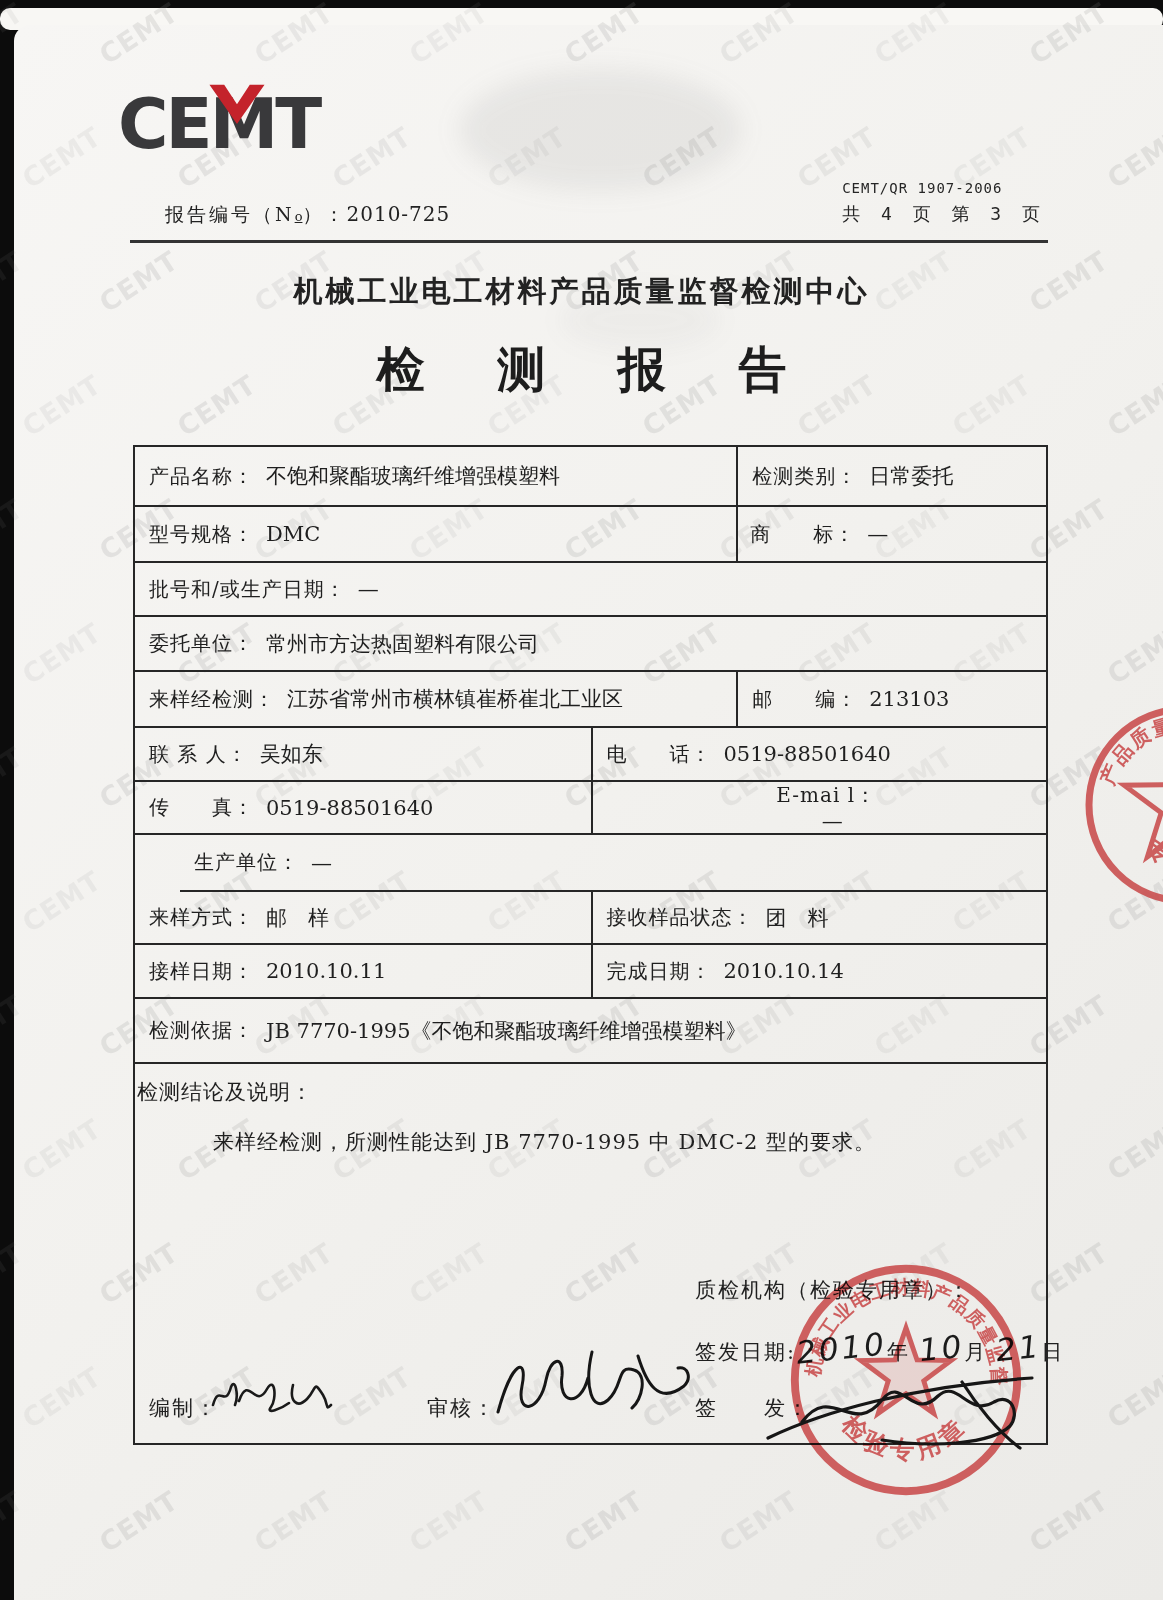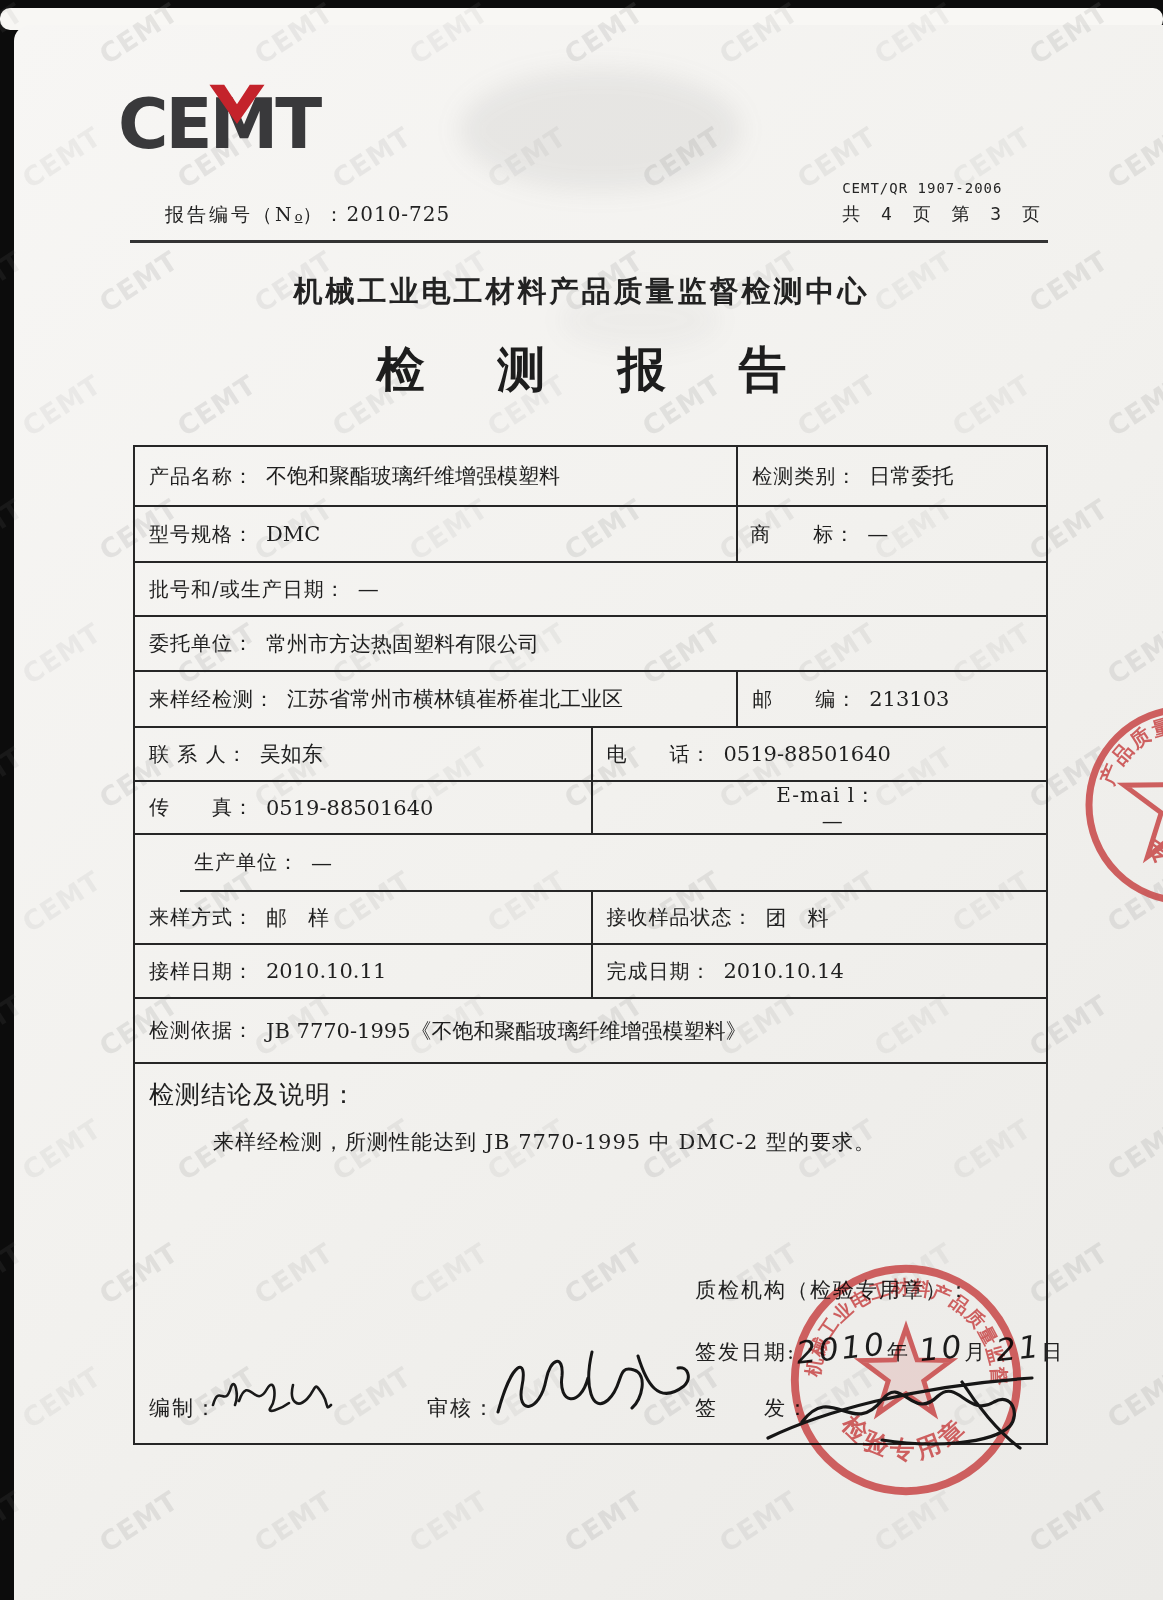--- a/index.html
+++ b/index.html
@@ -30,21 +30,21 @@
   
   .tbl{position:absolute;left:133px;top:445px;width:915px;height:1000px;border:2px solid #262626;
        display:flex;flex-direction:column;box-sizing:border-box;background:transparent;}
   .row{display:flex;border-bottom:2px solid #262626;box-sizing:border-box;flex:0 0 auto;}
   .row:last-child{border-bottom:none;flex:1 1 auto;position:relative;}
   .cell{display:flex;align-items:center;padding-left:14px;box-sizing:border-box;}
   .cell.r{border-left:2px solid #262626;}
   .lab{font-size:20px;letter-spacing:1px;white-space:pre;}
   .val{font-size:21px;margin-left:12px;white-space:pre;}
   
-  .concl-label{position:absolute;left:14px;top:14px;font-size:25px;letter-spacing:1px;}
+  .concl-label{position:absolute;left:2px;top:14px;font-size:21px;letter-spacing:1px;}
   .concl-text{position:absolute;left:78px;top:64px;font-size:21px;letter-spacing:1px;}
   .agency{position:absolute;left:560px;top:212px;font-size:21px;letter-spacing:2px;}
   .issue-line{position:absolute;left:560px;top:266px;font-size:21px;letter-spacing:2px;white-space:nowrap;}
   .hand{font-family:"DejaVu Sans","Liberation Sans",sans-serif;font-style:italic;font-weight:500;
         font-size:31px;color:#1b1b1b;display:inline-block;transform:rotate(-6deg);letter-spacing:3px;}
   .sig-label{position:absolute;font-size:21px;letter-spacing:2px;white-space:pre;}
   .sig-svg{position:absolute;z-index:6;}
   .stamp{position:absolute;z-index:5;mix-blend-mode:multiply;opacity:.88;}
   .stamp text{fill:#c94b4b;font-family:"DejaVu Serif","Liberation Serif",serif;font-weight:bold;}
 </style>

